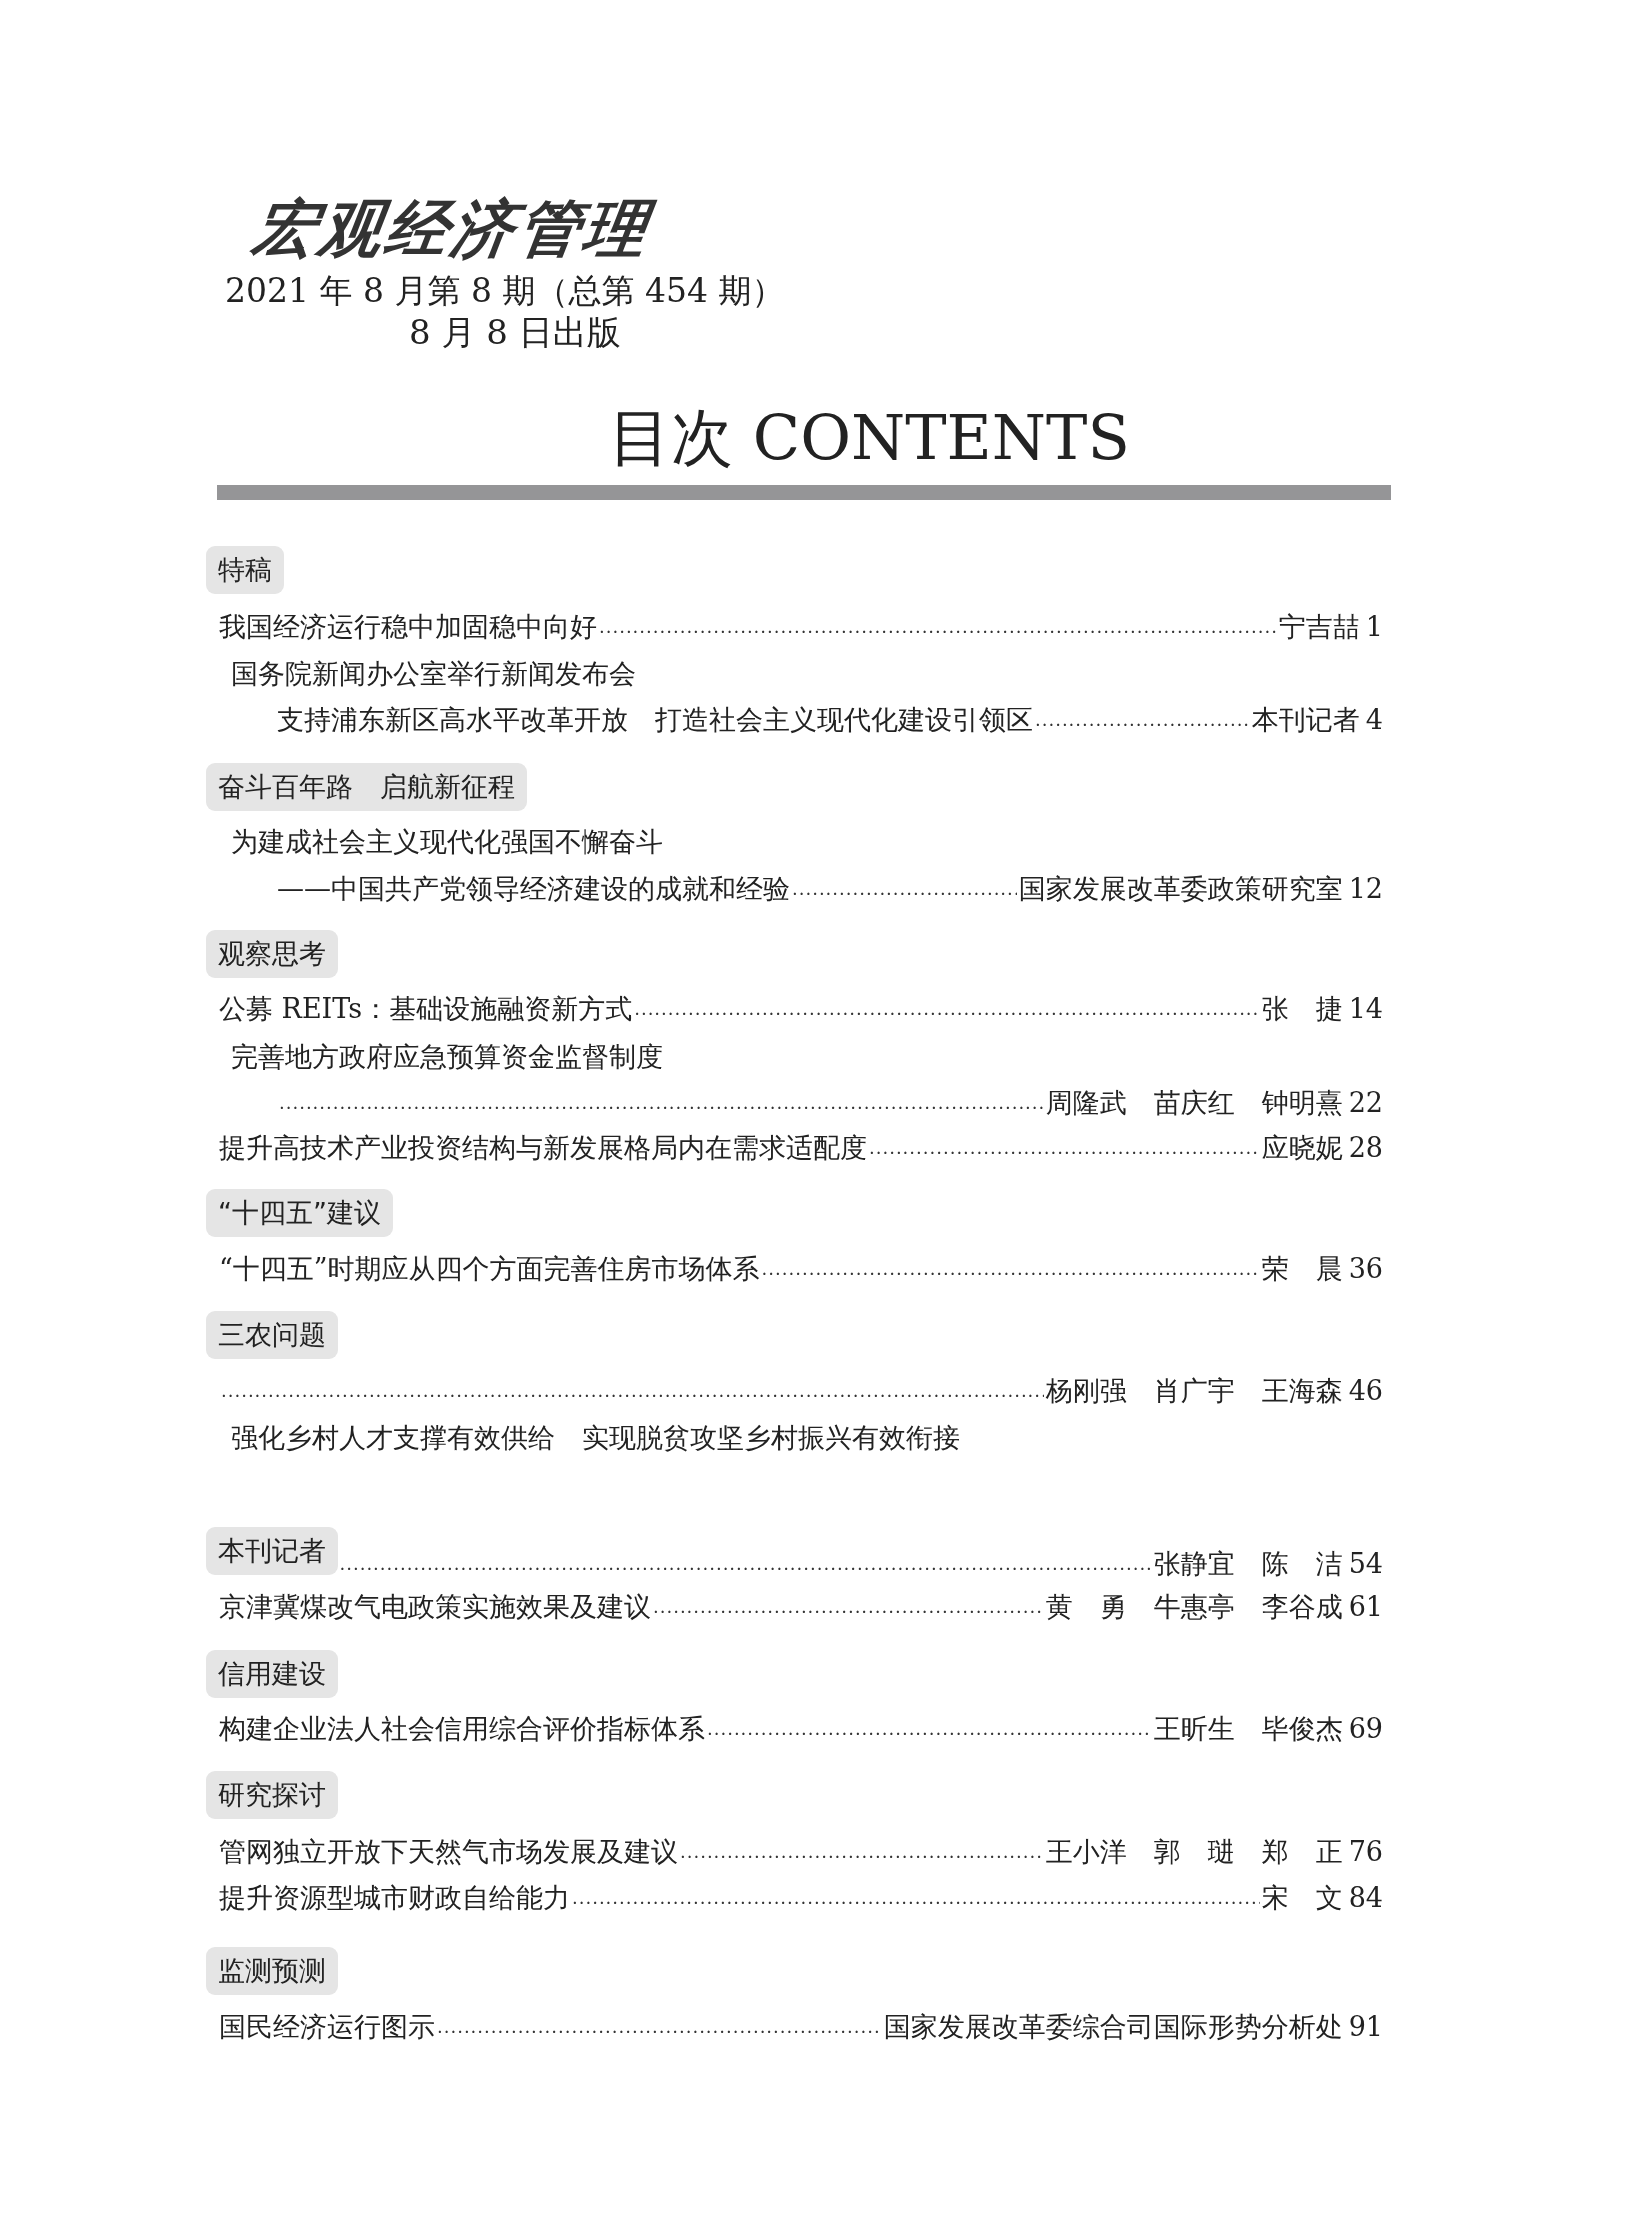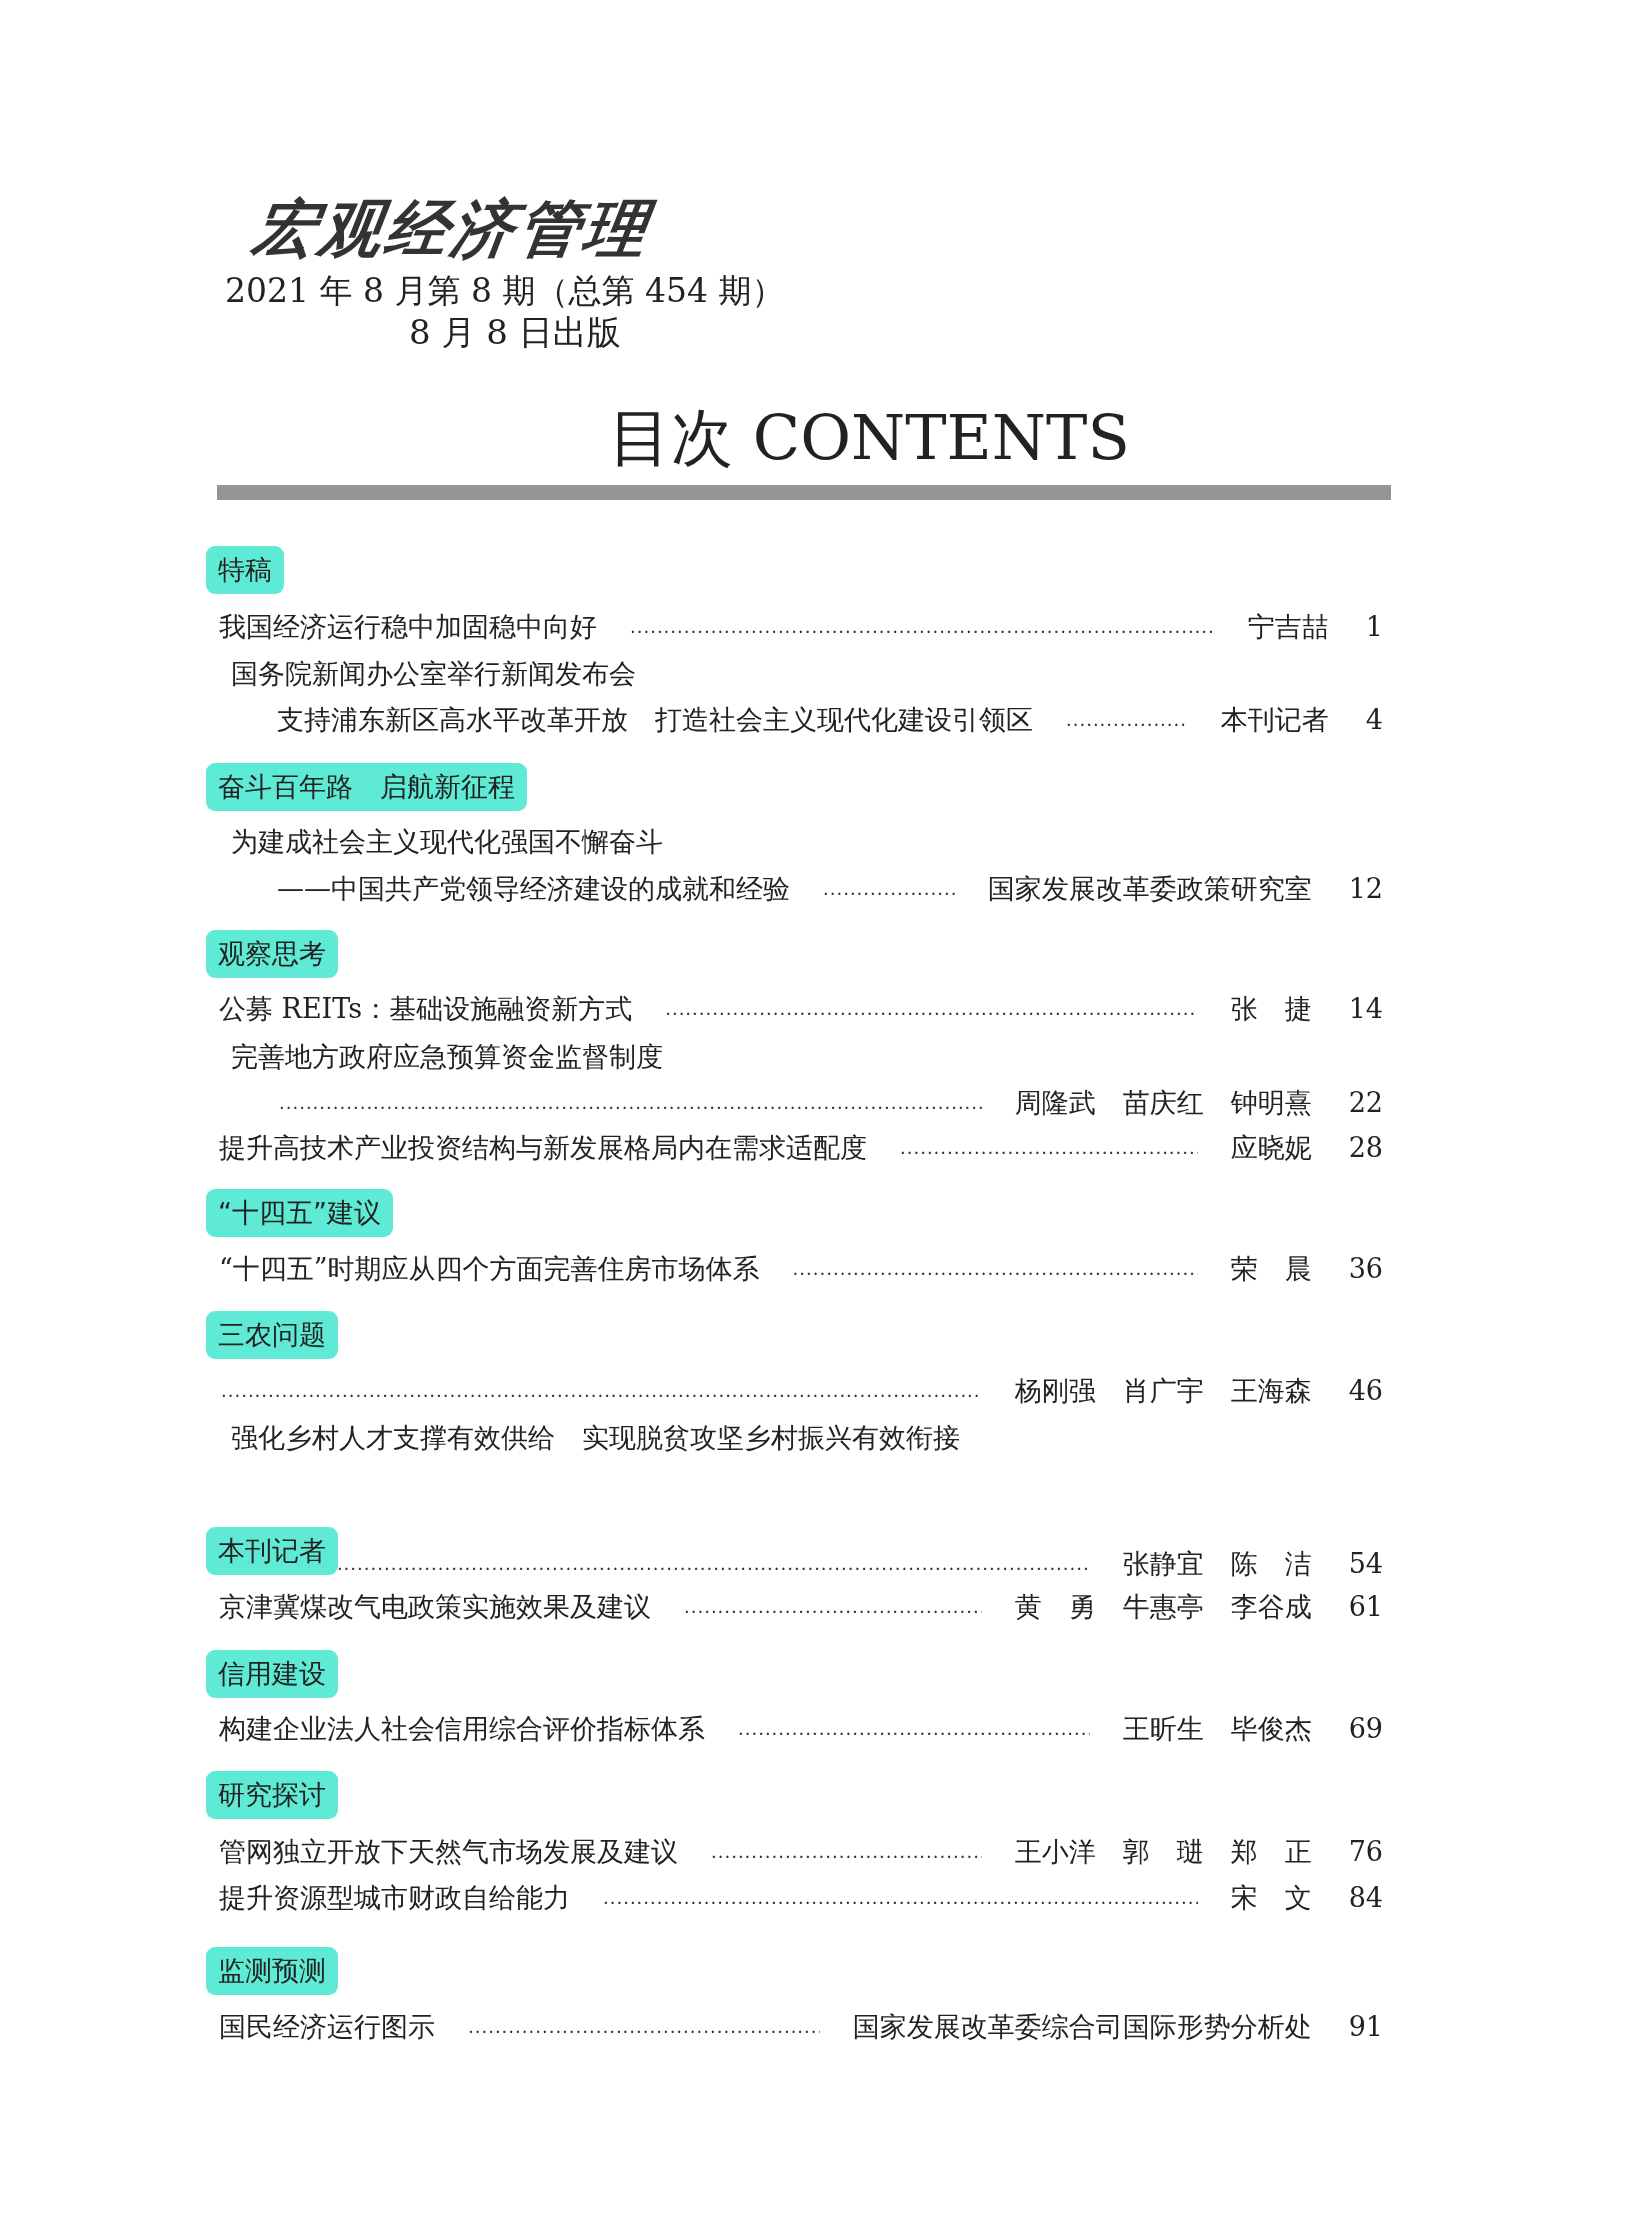--- a/index.html
+++ b/index.html
@@ -3,22 +3,22 @@
 <meta charset="utf-8">
 <style>
   html,body{margin:0;padding:0;background:#fff;}
   body{width:1646px;height:2233px;position:relative;overflow:hidden;font-family:"DejaVu Serif","Liberation Serif",serif;color:#222;}
   .abs{position:absolute;}
   .logo{left:254px;top:187px;font-size:62px;font-weight:bold;letter-spacing:4px;color:#333;font-style:italic;transform:skewX(-8deg);}
   .issue{left:205px;top:269px;font-size:33px;color:#222;margin-left:20px;}
   .pub{left:370px;top:310px;font-size:34px;color:#222;margin-left:39px;}
   .contents{left:609px;top:396px;font-size:62px;color:#222;}
   .bar{left:217px;top:485px;width:1174px;height:15px;background:#959597;}
-  .badge{position:absolute;left:206px;height:48px;line-height:48px;padding:0 12px;background:#5eead4;border-radius:9px;font-family:"DejaVu Sans","Liberation Sans",sans-serif;font-size:27px;color:#222;}
-  .row{position:absolute;left:219px;width:1164px;height:38px;display:flex;align-items:flex-start;font-size:27px;line-height:38px;white-space:nowrap;gap:31px;}
+  .badge{position:absolute;left:206px;height:48px;line-height:48px;padding:0 12px;background:#e5e5e5;border-radius:9px;font-family:"DejaVu Sans","Liberation Sans",sans-serif;font-size:27px;color:#222;}
+  .row{position:absolute;left:219px;width:1164px;height:38px;display:flex;align-items:flex-start;font-size:27px;line-height:38px;white-space:nowrap;}
   .row.indent{left:277px;width:1106px;}
   .row.indent2{left:277px;width:1106px;}
   .title{flex:0 0 auto;}
   .dots{flex:1 1 auto;overflow:hidden;height:38px;margin:0 2px;color:#333;font-size:18px;letter-spacing:1px;}
   .dots::before{content:"......................................................................................................................................................................................................................................................................................................";}
   .author{flex:0 0 auto;font-family:"DejaVu Serif","Liberation Serif",serif;word-spacing:0;}
   .page{flex:0 0 auto;margin-left:6px;}
   .plain{position:absolute;left:219px;font-size:27px;line-height:38px;white-space:nowrap;margin-left:12px;}
 </style>
 </head>

